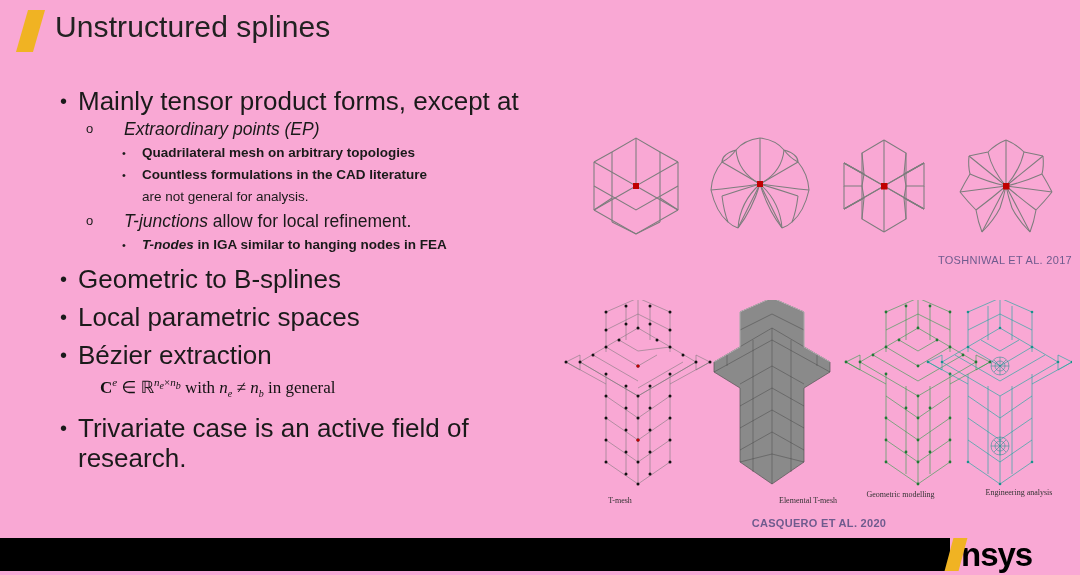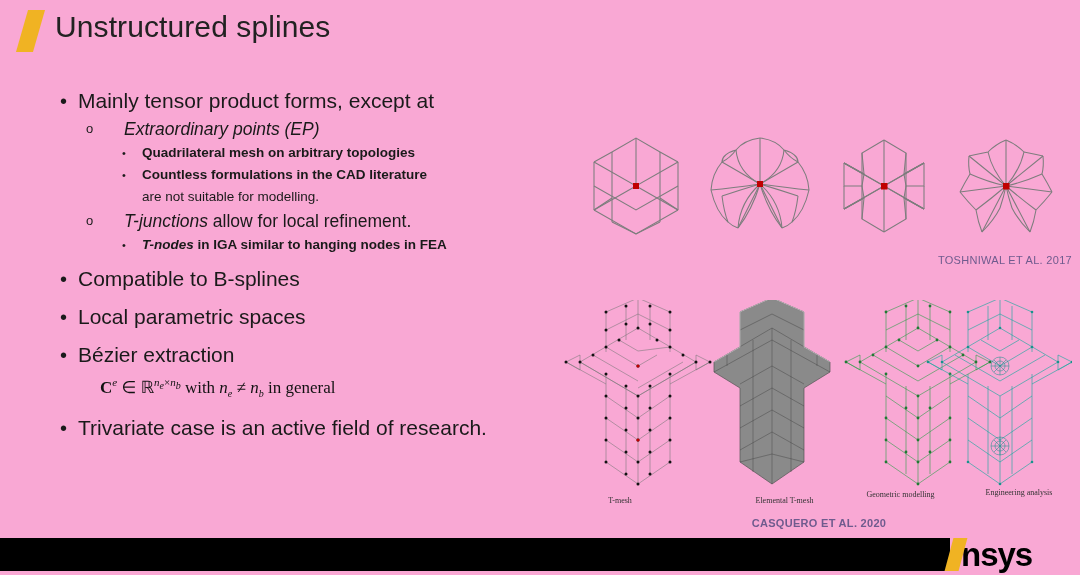--- a/index.html
+++ b/index.html
@@ -22,21 +22,21 @@
   }
   .title-text{
     font-size:30px;font-weight:400;color:#222;letter-spacing:.1px;
     line-height:42px;white-space:nowrap;
   }
 
   
   .body-col{position:absolute;left:60px;top:86px;width:520px;}
   .lvl1{display:flex;align-items:flex-start;margin-top:0;}
   .lvl1 .mk{width:18px;flex:0 0 18px;font-size:20px;line-height:30px;color:#1a1a1a;}
-  .lvl1 .tx{font-size:21px;line-height:30px;color:#1a1a1a;}
+  .lvl1 .tx{font-size:26px;line-height:30px;color:#1a1a1a;}
   .gap-top{margin-top:8px;}
 
   .lvl2{display:flex;align-items:flex-start;margin-left:26px;}
   .lvl2 .mk{width:17px;flex:0 0 17px;font-size:13px;line-height:26px;color:#1a1a1a;}
   .lvl2 .tx{font-size:17.5px;line-height:26px;font-style:italic;color:#1a1a1a;margin-left:21px;}
   .lvl2 .tx i{font-style:italic;}
   .lvl2 .tx .reg{font-style:normal;}
 
   .lvl3{display:flex;align-items:flex-start;margin-left:62px;}
   .lvl3 .mk{width:20px;flex:0 0 20px;font-size:11px;line-height:22px;color:#1a1a1a;}
@@ -103,35 +103,35 @@
 
     <div class="lvl3">
       <span class="mk">•</span>
       <span class="tx">Quadrilateral mesh on arbitrary topologies</span>
     </div>
 
     <div class="lvl3">
       <span class="mk">•</span>
       <span class="tx">Countless formulations in the CAD literature</span>
     </div>
-    <div class="cont3">are not suitable for modelling.</div>
+    <div class="cont3">are not general for analysis.</div>
 
     <div class="lvl2">
       <span class="mk">o</span>
       <span class="tx"><i>T-junctions</i><span class="reg"> allow for local refinement.</span></span>
     </div>
 
     <div class="lvl3">
       <span class="mk">•</span>
       <span class="tx"><span class="it">T-nodes</span><span> in IGA similar to hanging nodes in FEA</span></span>
     </div>
 
     <div class="lvl1 gap-top">
       <span class="mk">•</span>
-      <span class="tx">Compatible to B-splines</span>
+      <span class="tx">Geometric to B-splines</span>
     </div>
 
     <div class="lvl1 gap-top">
       <span class="mk">•</span>
       <span class="tx">Local parametric spaces</span>
     </div>
 
     <div class="lvl1 gap-top">
       <span class="mk">•</span>
       <span class="tx">Bézier extraction</span>
@@ -393,21 +393,21 @@
           <circle cx="110" cy="12" r="1.3"></circle>
         <circle cx="78" cy="-2" r="1.3"></circle>
           <circle cx="78" cy="184" r="1.3"></circle>
         <circle cx="46" cy="162" r="1.3"></circle>
           <circle cx="110" cy="162" r="1.3"></circle>
       </g>
     </g>
   </svg>
 
   <div class="subcap" style="left:560px;width:120px;">T-mesh</div>
-  <div class="subcap" style="left:712px;width:145px;">Elemental T-mesh</div>
+  <div class="subcap" style="left:692px;width:145px;text-align:right;">Elemental T-mesh</div>
   <div class="subcap" style="left:838px;width:125px;top:490px;">Geometric modelling</div>
   <div class="subcap" style="left:960px;width:118px;top:488px;">Engineering analysis</div>
 
   <div class="cap-ref" id="cap-bot">CASQUERO ET AL. 2020</div>
 
   <div class="footer-bar"></div>
   <div class="logo">
     <div class="logo-blk"></div>
     <div class="logo-slash"></div>
     <div class="logo-word">nsys</div>

